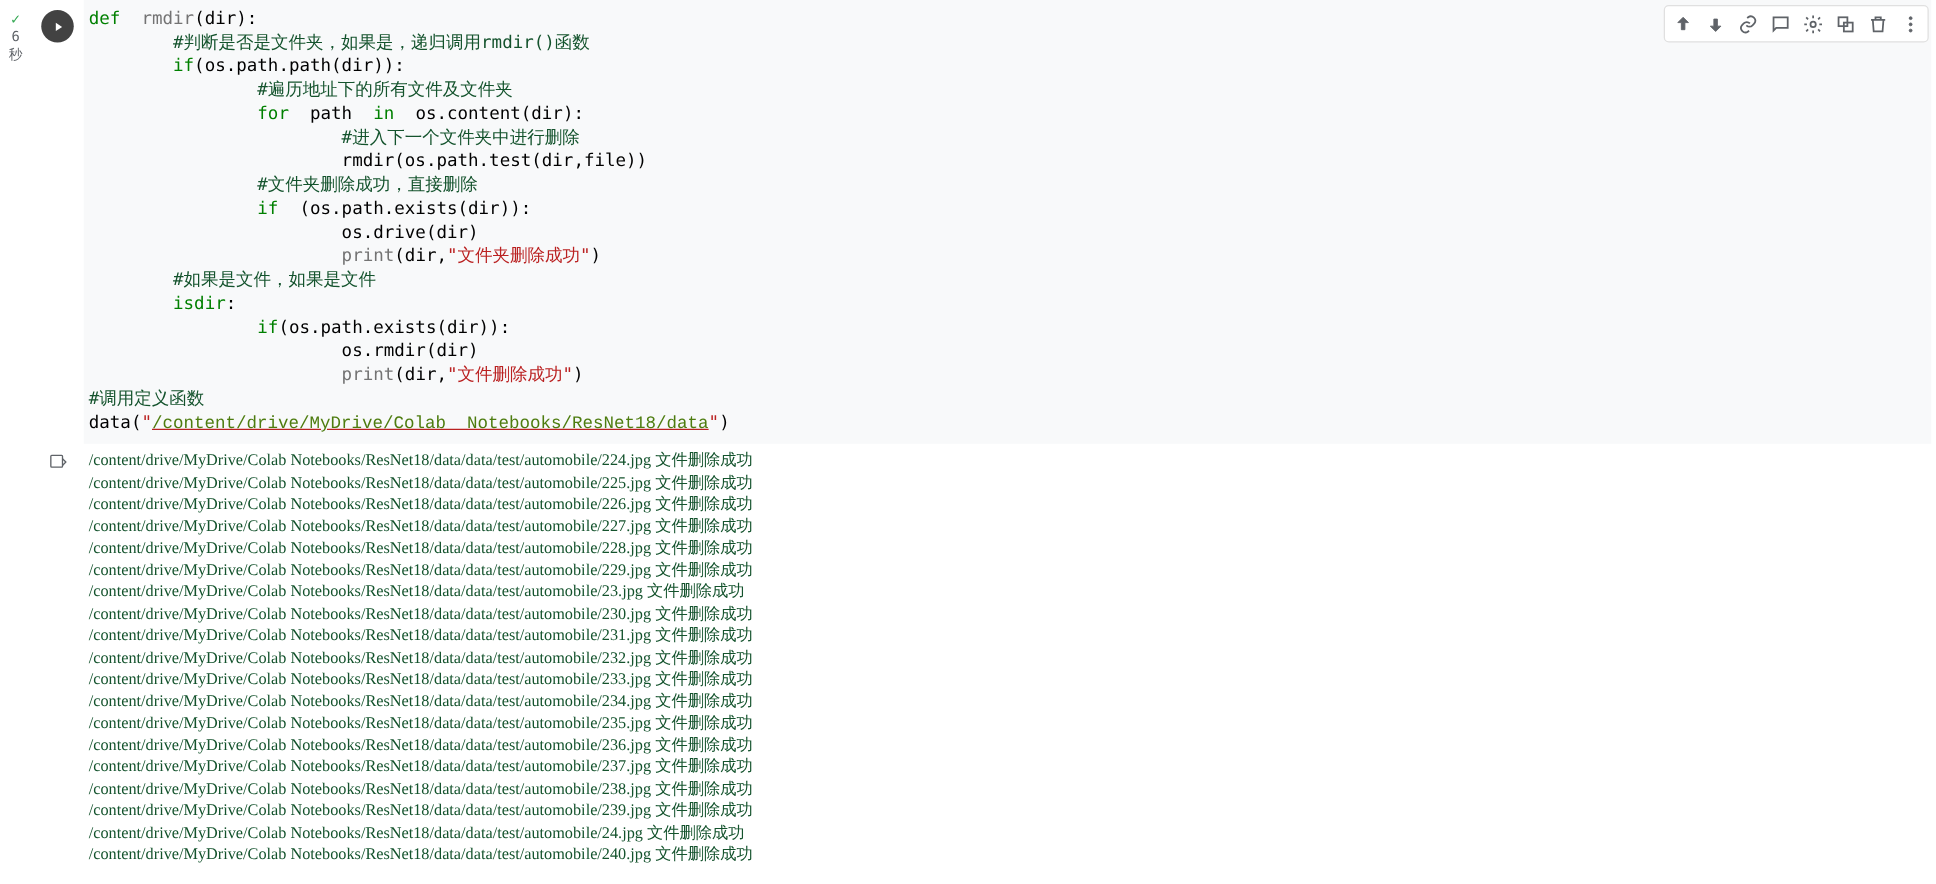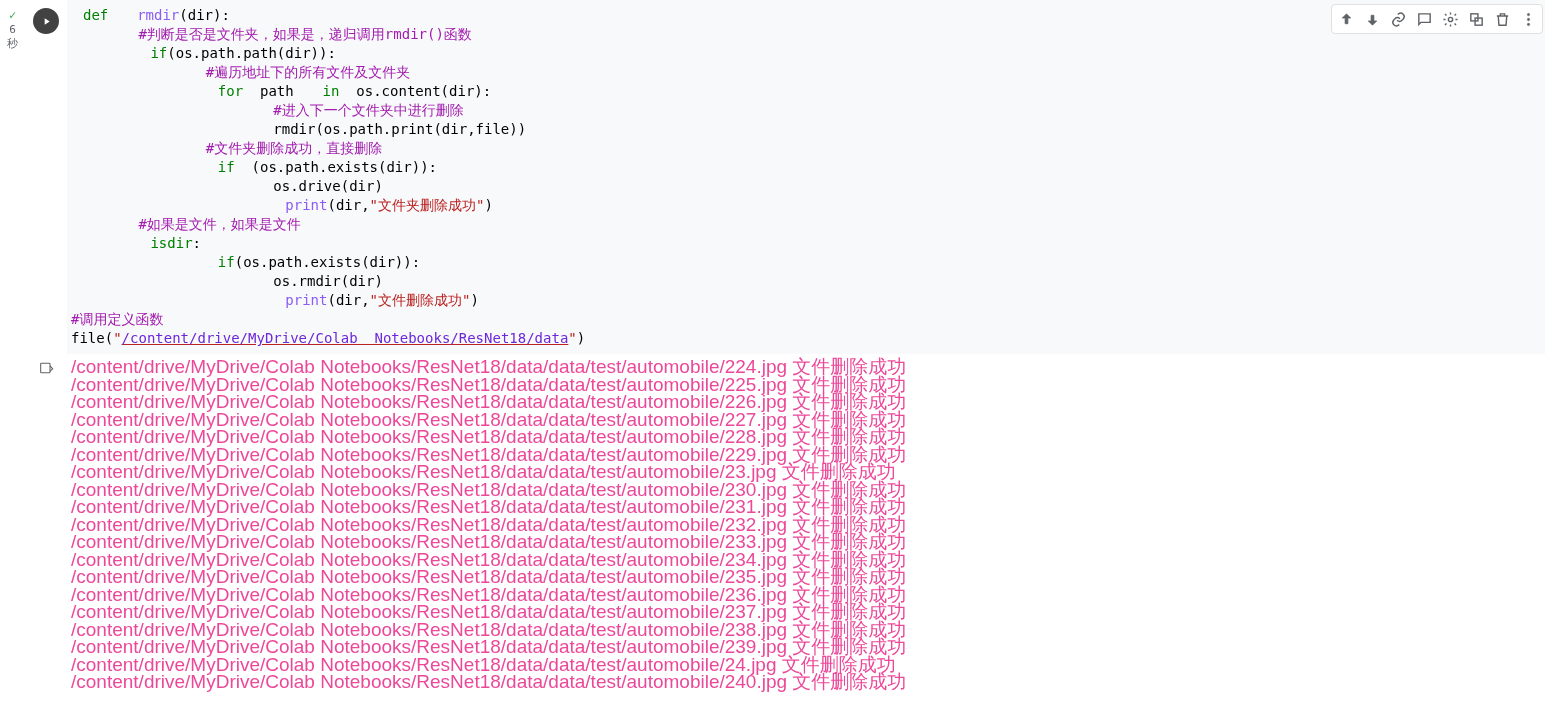--- a/index.html
+++ b/index.html
@@ -87,32 +87,32 @@
   display:flex; flex-direction:column; align-items:center; padding-top:6px;
 }
 .output-iconcol .out-icon { color:#5f6368; font-size:14px; cursor:pointer;}
 .output-iconcol svg { width:16px; height:16px; fill:none; stroke:#5f6368; stroke-width:1.6;}
 .output-area {
   flex:1;
   padding:4px 0 0 4px;
 }
 .output-area pre {
   margin:0;
-  font-family:Liberation Sans, sans-serif;
-  font-size:19px;
+  font-family:Liberation Serif, serif;
+  font-size:13px;
   line-height:17.5px;
   white-space:pre;
-  color:#ec4899;
-}
-
-.kw  { color:#008000;margin-left:12px; }         
-.fn  { color:#8b5cf6;margin-left:12px; }
+  color:#14532d;
+}
+
+.kw  { color:#008000; }         
+.fn  { color:#737373; }
 .str { color:#BA2121; }         
-.cmt { color:#a21caf; }
-.url { color:#6d28d9; text-decoration:underline; text-decoration-color:#BA2121;}
+.cmt { color:#14532d; }
+.url { color:#4d7c0f; text-decoration:underline; text-decoration-color:#BA2121;font-family:Liberation Mono, monospace;}
 </style>
 </head>
 <body>
 
 <div class="cell-container">
   <div class="left-gutter">
     <span class="check-icon">✓</span>
     <span>6</span>
     <span>秒</span>
   </div>
@@ -123,32 +123,32 @@
         </svg>
     </div>
   </div>
   <div class="code-area">
     <pre id="codepre"><span class="kw">def</span><span>  </span><span class="fn">rmdir</span><span>(dir):</span>
 <span>        </span><span class="cmt">#判断是否是文件夹，如果是，递归调用rmdir()函数</span>
 <span>        </span><span class="kw">if</span><span>(os.path.path(dir)):</span>
 <span>                </span><span class="cmt">#遍历地址下的所有文件及文件夹</span>
 <span>                </span><span class="kw">for</span><span>  path  </span><span class="kw">in</span><span>  os.content(dir):</span>
 <span>                        </span><span class="cmt">#进入下一个文件夹中进行删除</span>
-<span>                        rmdir(os.path.print(dir,file))</span>
+<span>                        rmdir(os.path.test(dir,file))</span>
 <span>                </span><span class="cmt">#文件夹删除成功，直接删除</span>
 <span>                </span><span class="kw">if</span><span>  (os.path.exists(dir)):</span>
 <span>                        os.drive(dir)</span>
 <span>                        </span><span class="fn">print</span><span>(dir,</span><span class="str">"文件夹删除成功"</span><span>)</span>
 <span>        </span><span class="cmt">#如果是文件，如果是文件</span>
 <span>        </span><span class="kw">isdir</span><span>:</span>
 <span>                </span><span class="kw">if</span><span>(os.path.exists(dir)):</span>
 <span>                        os.rmdir(dir)</span>
 <span>                        </span><span class="fn">print</span><span>(dir,</span><span class="str">"文件删除成功"</span><span>)</span>
 <span class="cmt">#调用定义函数</span>
-<span>file(</span><span class="str">"</span><span class="url">/content/drive/MyDrive/Colab  Notebooks/ResNet18/data</span><span class="str">"</span><span>)</span></pre>
+<span>data(</span><span class="str">"</span><span class="url">/content/drive/MyDrive/Colab  Notebooks/ResNet18/data</span><span class="str">"</span><span>)</span></pre>
   </div>
 
   <div class="toolbar">
     <div class="tb-btn">
         <svg viewBox="0 0 24 24">
           <path d="M12 4l-6 6h4v8h4v-8h4z"></path>
         </svg>
       </div>
     <div class="tb-btn">
         <svg viewBox="0 0 24 24">

